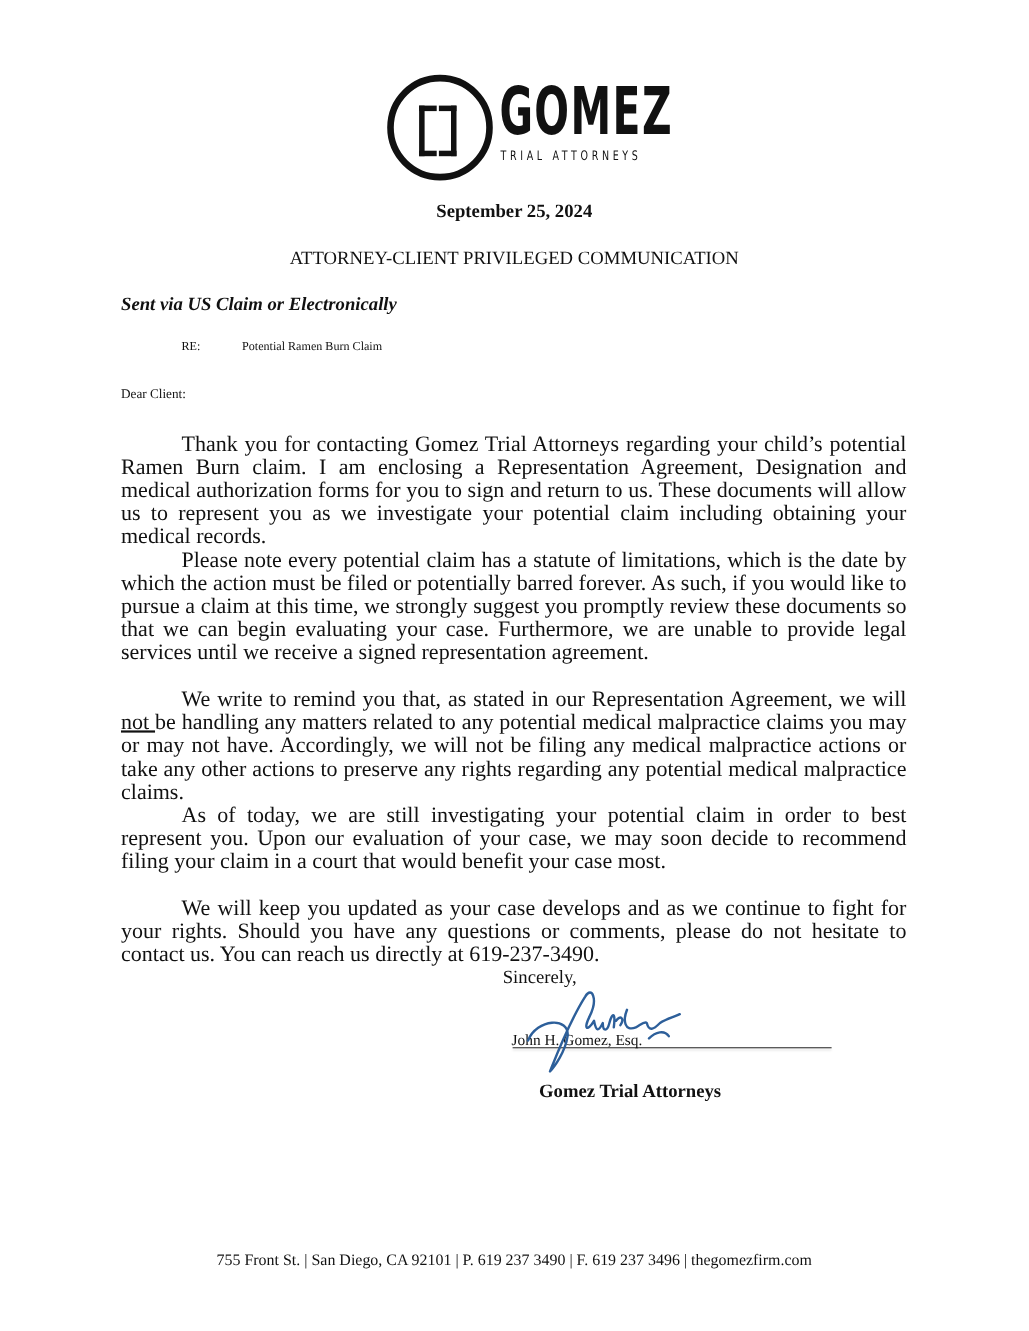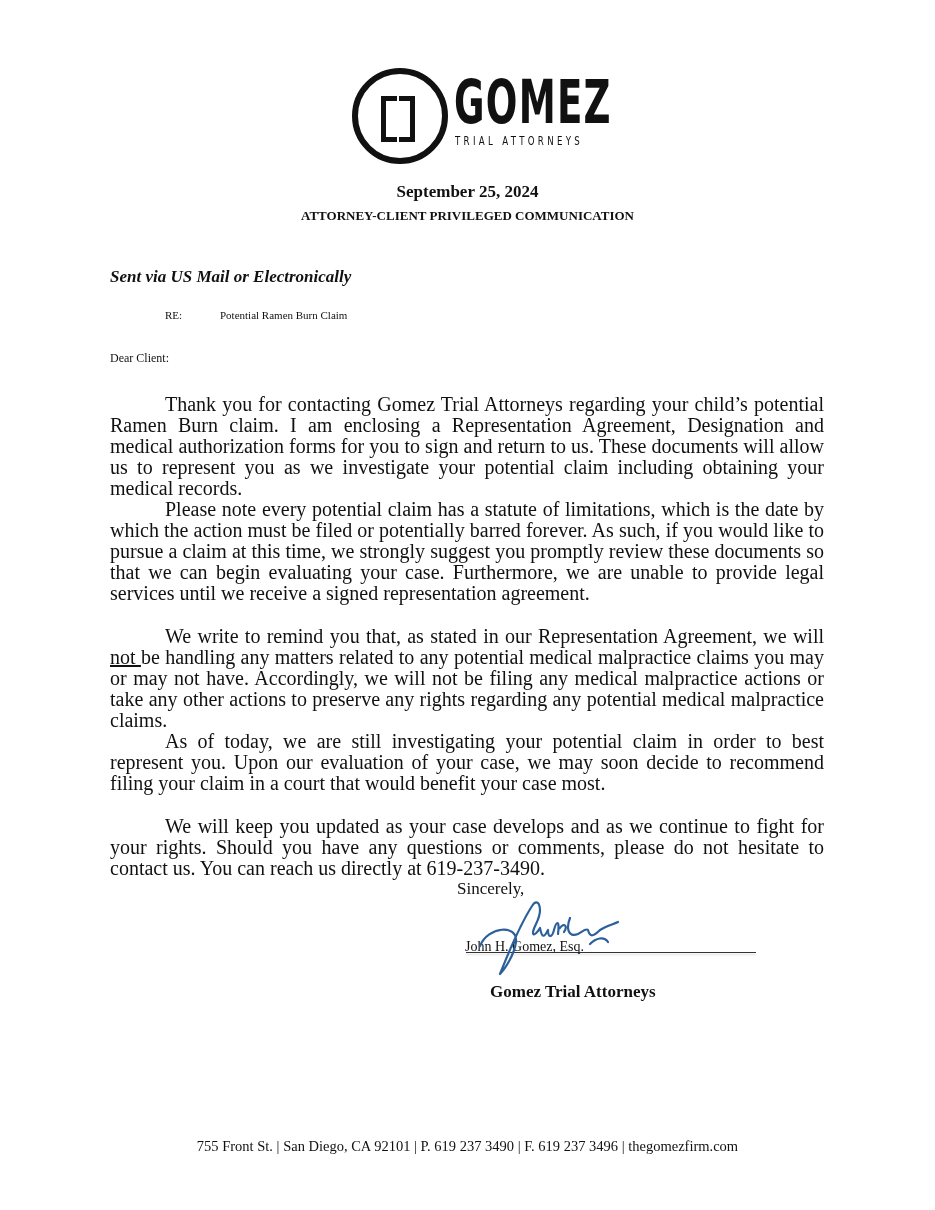--- a/index.html
+++ b/index.html
@@ -30,21 +30,21 @@
       transform: scaleX(0.62); transform-origin: left top; color: #111;
     }
     .logo-sub {
       position: absolute; left: 103px; top: 66px;
       font-family: "DejaVu Sans", sans-serif; font-size: 12px;
       letter-spacing: 4.6px; color: #111; transform: scaleX(0.72);
       transform-origin: left top; white-space: nowrap;
     }
     .center { position: absolute; left: 0; width: 935px; text-align: center; }
     .date { top: 182px; font-weight: bold; font-size: 17px; }
-    .privileged { top: 208px; font-weight: bold; font-size: 13px; }
+    .privileged { top: 225px; font-weight: normal; font-size: 17px; }
     .delivery { position: absolute; left: 110px; top: 267px; font-size: 17px; font-weight: bold; font-style: italic; }
     .re { position: absolute; left: 165px; top: 309px; font-size: 11px; }
     .re-label { display: inline-block; width: 55px; }
     .salutation { position: absolute; left: 110px; top: 351px; font-size: 12px; }
     .para {
       position: absolute; left: 110px; width: 714px; margin: 0;
       font-size: 20px; line-height: 21px; text-align: justify; text-indent: 55px;
     }
     .p1 { top: 394px; }
     .p2 { top: 499px; }
@@ -71,21 +71,21 @@
       <div class="logo-g-left"></div>
       <div class="logo-g-right"></div>
     </div>
   </div>
   <div class="logo-word">GOMEZ</div>
   <div class="logo-sub">TRIAL ATTORNEYS</div>
 </div>
 
 <div class="center date">September 25, 2024</div>
 <div class="center privileged">ATTORNEY-CLIENT PRIVILEGED COMMUNICATION</div>
-<div class="delivery">Sent via US Mail or Electronically</div>
+<div class="delivery">Sent via US Claim or Electronically</div>
 
 <div class="re">
   <span class="re-label">RE:</span><span>Potential Ramen Burn Claim</span>
 </div>
 
 <div class="salutation">Dear Client:</div>
 
 <p class="para p1">Thank you for contacting Gomez Trial Attorneys regarding your child’s potential Ramen Burn claim. I am enclosing a Representation Agreement, Designation and medical authorization forms for you to sign and return to us. These documents will allow us to represent you as we investigate your potential claim including obtaining your medical records.</p>
 <p class="para p2">Please note every potential claim has a statute of limitations, which is the date by which the action must be filed or potentially barred forever.  As such, if you would like to pursue a claim at this time, we strongly suggest you promptly review these documents so that we can begin evaluating your case. Furthermore, we are unable to provide legal services until we receive a signed representation agreement.</p>
 <p class="para p3"><span>We write to remind you that, as stated in our Representation Agreement, we will </span><span class="u">not </span><span>be handling any matters related to any potential medical malpractice claims you may or may not have. Accordingly, we will not be filing any medical malpractice actions or take any other actions to preserve any rights regarding any potential medical malpractice claims.</span></p>

